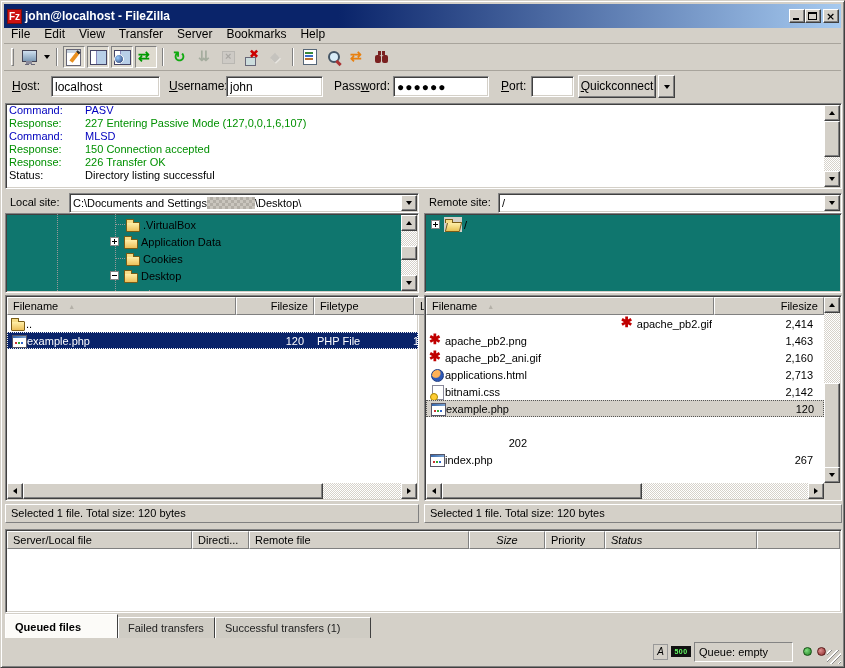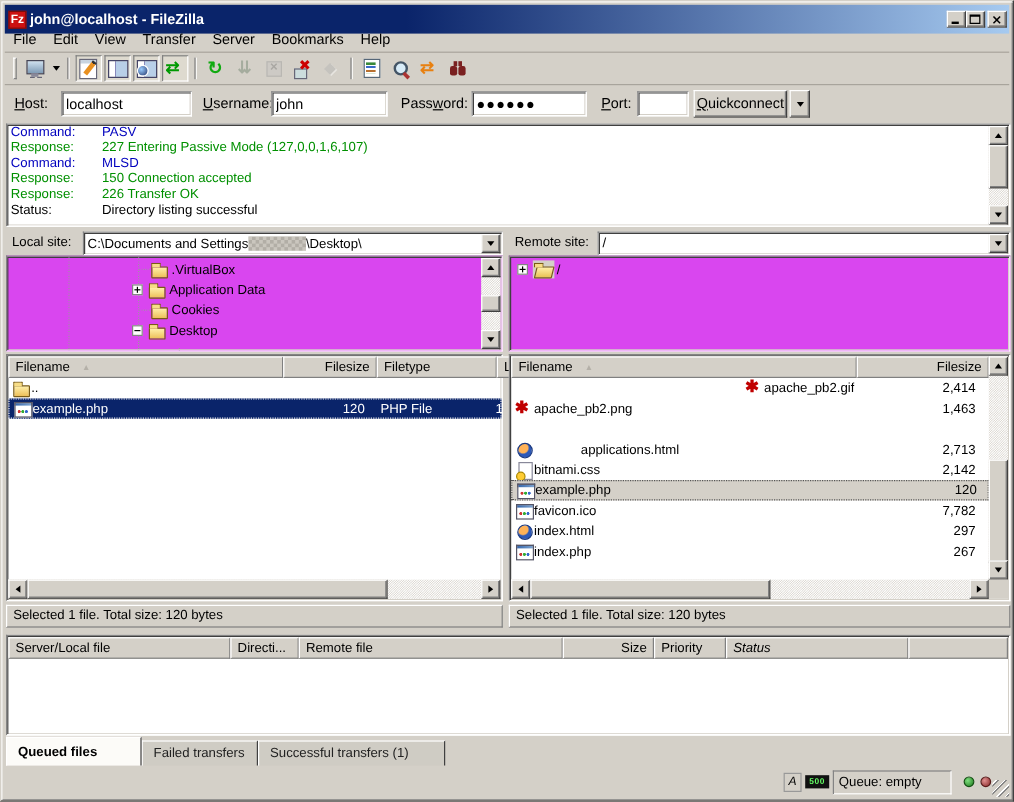--- a/index.html
+++ b/index.html
@@ -8,21 +8,21 @@
 .window{position:absolute;inset:0;background:#d4d0c8;border:1px solid;border-color:#d4d0c8 #404040 #404040 #d4d0c8;box-shadow:inset 1px 1px 0 #fff,inset -1px -1px 0 #808080}
 #titlebar{position:absolute;left:3px;top:3px;right:3px;height:19px;background:linear-gradient(90deg,#0a246a 0%,#0a246a 40%,#a6caf0 100%);display:flex;align-items:center;padding:12px 2px}
 .tb-icon{width:15px;height:15px;background:#cc1111;border:1px solid #7a0c0c;color:#fff;font-weight:bold;font-size:10px;display:flex;align-items:center;justify-content:center;margin:0 3px 0 1px}
 .tb-title{color:#fff;font-weight:bold;font-size:12px;flex:1;white-space:nowrap}
 .tb-btns{display:flex}
 .wbtn{width:16px;height:14px;background:#d4d0c8;border:1px solid;border-color:#fff #404040 #404040 #fff;box-shadow:inset -1px -1px 0 #808080;position:relative}
 .wbtn.wclose{margin-left:2px}
 .g-min{position:absolute;left:3px;bottom:2px;width:6px;height:2px;background:#000}
 .g-max{position:absolute;left:2px;top:2px;width:9px;height:8px;border:1px solid #000;border-top-width:2px}
 .g-x{position:absolute;left:2px;top:1px;font-size:11px;font-weight:bold;line-height:11px;font-family:"DejaVu Sans",sans-serif}
-#menubar{position:absolute;left:3px;top:23px;right:17px;height:19px;display:flex;align-items:flex-start}
+#menubar{position:absolute;left:3px;top:23px;right:17px;height:19px;display:flex;align-items:center}
 .mitem{padding:2px 7px;font-size:12px}
 #toolbar{position:absolute;left:3px;top:42px;right:3px;height:27px;border-top:1px solid #a8a49c;display:flex;align-items:center;padding-left:4px}
 .tgrip{width:3px;height:18px;border:1px solid;border-color:#fff #808080 #808080 #fff;margin:0 3px}
 .tsep{width:2px;height:18px;border-left:1px solid #808080;border-right:1px solid #fff;margin:0 4px}
 .tbtn{width:22px;height:22px;display:flex;align-items:center;justify-content:center;position:relative;border:1px solid transparent;margin:0 1px}
 .tbtn.pressed{background:#dedacf;border-color:#808080 #fff #fff #808080}
 .tbtn.disabled{opacity:.45;filter:grayscale(.8)}
 .tdrop{width:11px;height:22px;display:flex;align-items:center;justify-content:center;font-size:6px}
 .tbi{width:18px;height:18px;position:relative}
 .tbi-site-manager::before{content:"";position:absolute;left:2px;top:2px;width:13px;height:10px;border:1px solid #445;background:linear-gradient(#cfe0ef,#7d9ab5)}
@@ -65,21 +65,21 @@
 .tri-up{width:0;height:0;border:3px solid transparent;border-bottom:4px solid #000;margin-top:-3px}
 .tri-dn{width:0;height:0;border:3px solid transparent;border-top:4px solid #000;margin-bottom:-3px}
 .tri-lf{width:0;height:0;border:3px solid transparent;border-right:4px solid #000;margin-left:-3px}
 .tri-rt{width:0;height:0;border:3px solid transparent;border-left:4px solid #000;margin-right:-3px}
 .sitebar{position:absolute;top:192px;height:20px}
 .sitebar .slabel{position:absolute;top:3px;left:5px;font-size:11px}
 .combo{position:absolute;top:0;height:20px;background:#fff;border:1px solid;border-color:#848484 #fff #fff #848484;box-shadow:inset 1px 1px 0 #404040,inset -1px -1px 0 #d4d0c8}
 .combo .ctext{position:absolute;left:3px;top:3px;white-space:nowrap;font-size:11px}
 .combo .cbtn{position:absolute;right:1px;top:1px;bottom:1px;width:16px;background:#d4d0c8;border:1px solid;border-color:#fff #404040 #404040 #fff;box-shadow:inset -1px -1px 0 #808080;display:flex;align-items:center;justify-content:center}
 .blurname{display:inline-block;width:48px;height:12px;vertical-align:-2px;background:repeating-conic-gradient(#b2aea6 0 25%,#cac6be 0 50%);background-size:6px 6px}
-.treebox{position:absolute;top:212px;height:80px;background:#d946ef;border:1px solid;border-color:#848484 #fff #fff #848484;box-shadow:inset 1px 1px 0 #404040,inset -1px -1px 0 #d4d0c8;overflow:hidden}
+.treebox{position:absolute;top:212px;height:80px;background:#0f766e;border:1px solid;border-color:#848484 #fff #fff #848484;box-shadow:inset 1px 1px 0 #404040,inset -1px -1px 0 #d4d0c8;overflow:hidden}
 .trow{position:absolute;height:17px;display:flex;align-items:center}
 .tlabel{font-size:11px;padding:1px 2px;white-space:nowrap}
 .exp{width:9px;height:9px;background:#fff;border:1px solid #848484;position:relative;flex:none}
 .exp::before{content:"";position:absolute;left:1px;top:3px;width:5px;height:1px;background:#000}
 .exp-plus::after{content:"";position:absolute;left:3px;top:1px;width:1px;height:5px;background:#000}
 .vguide{position:absolute;width:1px;background-image:linear-gradient(#999 1px,transparent 1px);background-size:1px 2px}
 .hguide{position:absolute;height:1px;background-image:linear-gradient(90deg,#999 1px,transparent 1px);background-size:2px 1px}
 .fi{width:16px;height:15px;position:relative;flex:none}
 .fi-folder-icon::before{content:"";position:absolute;left:1px;top:5px;width:12px;height:8px;background:linear-gradient(#ffefa8,#edc05a);border:1px solid #7a5c16;border-radius:1px}
 .fi-folder-icon::after{content:"";position:absolute;left:1px;top:2px;width:6px;height:3px;background:#f7dd87;border:1px solid #7a5c16;border-bottom:0;border-radius:1px 1px 0 0}
@@ -388,22 +388,31 @@
       </div>
       <div class="lrow " style="top: 36px; left: 1px; width: 398px;">
         <div class="lcell lname" style="width: 286px;">
           <div class="fi fi-apache-icon"></div>
           <span>apache_pb2.png</span>
         </div>
         <div class="lcell lsize" style="width: 110px;">
           <span>1,463</span>
         </div>
       </div>
+      <div class="lrow " style="top: 53px; left: 1px; width: 398px;">
+        <div class="lcell lname" style="width: 286px;">
+          <div class="fi fi-apache-icon"></div>
+          <span>apache_pb2_ani.gif</span>
+        </div>
+        <div class="lcell lsize" style="width: 110px;">
+          <span>2,160</span>
+        </div>
+      </div>
       <div class="lrow " style="top: 70px; left: 1px; width: 398px;">
-        <div class="lcell lname" style="width: 286px; gap: 39px;">
+        <div class="lcell lname" style="width: 286px;">
           <div class="fi fi-html-file-icon"></div>
           <span>applications.html</span>
         </div>
         <div class="lcell lsize" style="width: 110px;">
           <span>2,713</span>
         </div>
       </div>
       <div class="lrow " style="top: 87px; left: 1px; width: 398px;">
         <div class="lcell lname" style="width: 286px;">
           <div class="fi fi-css-file-icon"></div>
@@ -415,36 +424,23 @@
       </div>
       <div class="lrow sel-inactive" style="top: 104px; left: 1px; width: 398px;">
         <div class="lcell lname" style="width: 286px;">
           <div class="fi fi-php-file-icon"></div>
           <span>example.php</span>
         </div>
         <div class="lcell lsize" style="width: 110px;">
           <span>120</span>
         </div>
       </div>
-      <div class="lrow " style="top: 121px; left: 1px; width: 398px;">
-        <div class="lcell lname" style="width: 286px;">
-          <div class="fi fi-ico-file-icon"></div>
-          <span>favicon.ico</span>
-        </div>
-        <div class="lcell lsize" style="width: 110px;">
-          <span>7,782</span>
-        </div>
-      </div>
       <div class="lrow " style="top: 138px; left: 1px; width: 398px;">
-        <div class="lcell lname" style="width: 286px;">
-          <div class="fi fi-html-file-icon"></div>
-          <span>index.html</span>
-        </div>
-        <div class="lcell lsize" style="width: 110px;">
-          <span>297</span>
+        <div class="lcell lsize" style="width: 110px;">
+          <span>202</span>
         </div>
       </div>
       <div class="lrow " style="top: 155px; left: 1px; width: 398px;">
         <div class="lcell lname" style="width: 286px;">
           <div class="fi fi-php-file-icon"></div>
           <span>index.php</span>
         </div>
         <div class="lcell lsize" style="width: 110px;">
           <span>267</span>
         </div>
@@ -477,21 +473,21 @@
       <div class="lheader" id="queue-header">
         <div class="hcell" style="width: 185px;">
           <span>Server/Local file</span>
         </div>
         <div class="hcell" style="width: 57px;">
           <span>Directi...</span>
         </div>
         <div class="hcell" style="width: 220px;">
           <span>Remote file</span>
         </div>
-        <div class="hcell" style="width: 76px; justify-content: flex-end;">
+        <div class="hcell" style="width: 76px; justify-content: center; font-style: italic;">
           <span>Size</span>
         </div>
         <div class="hcell" style="width: 60px;">
           <span>Priority</span>
         </div>
         <div class="hcell" style="width: 152px; font-style: italic;">
           <span>Status</span>
         </div>
         <div class="hcell" style="flex: 1 1 0%;"></div>
       </div>

